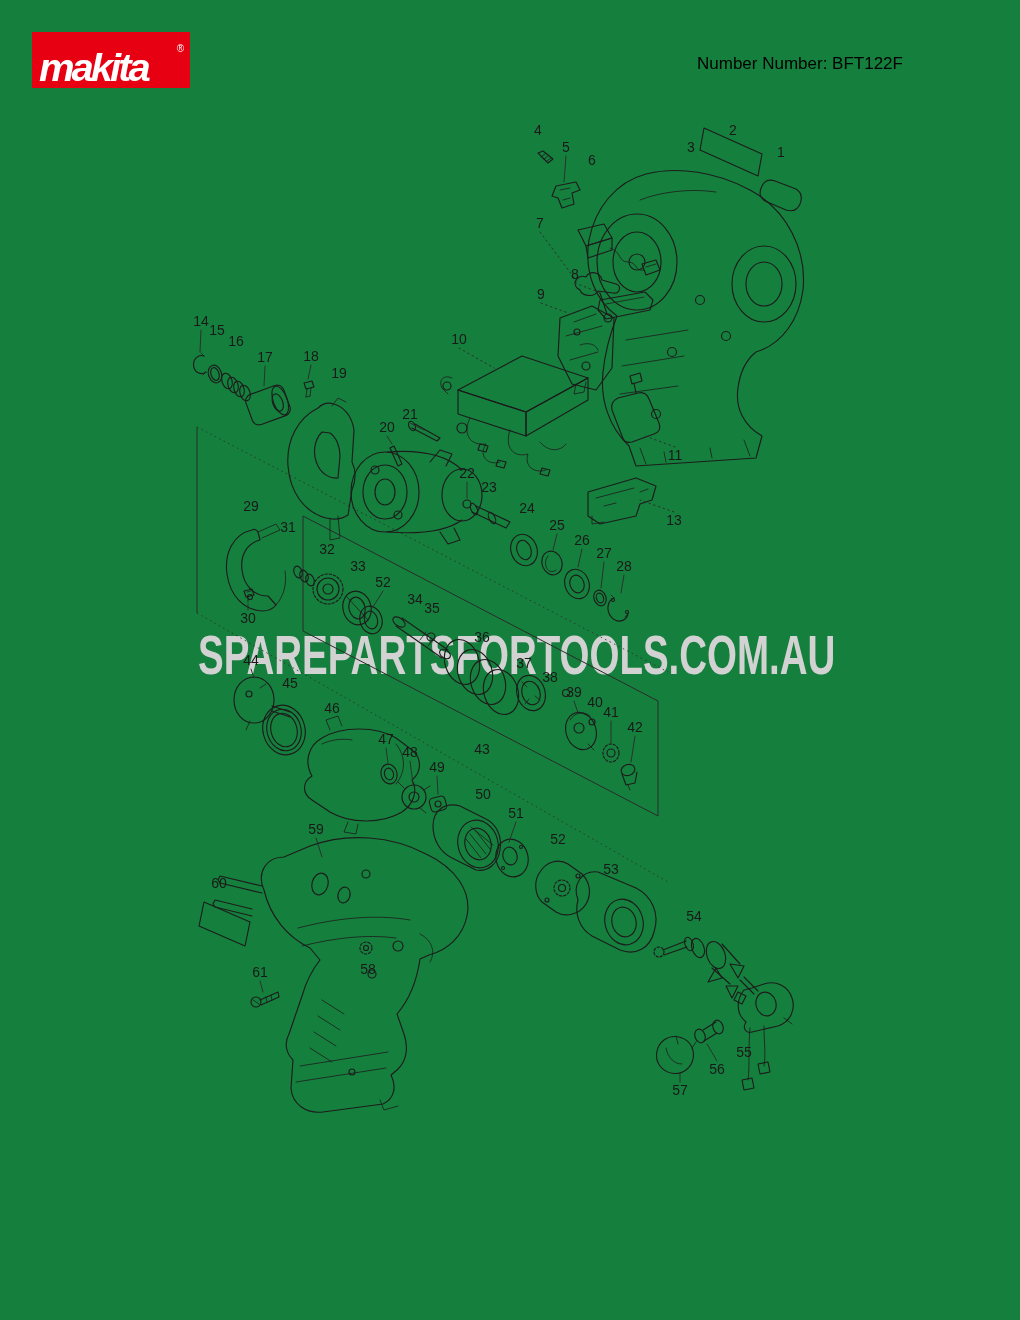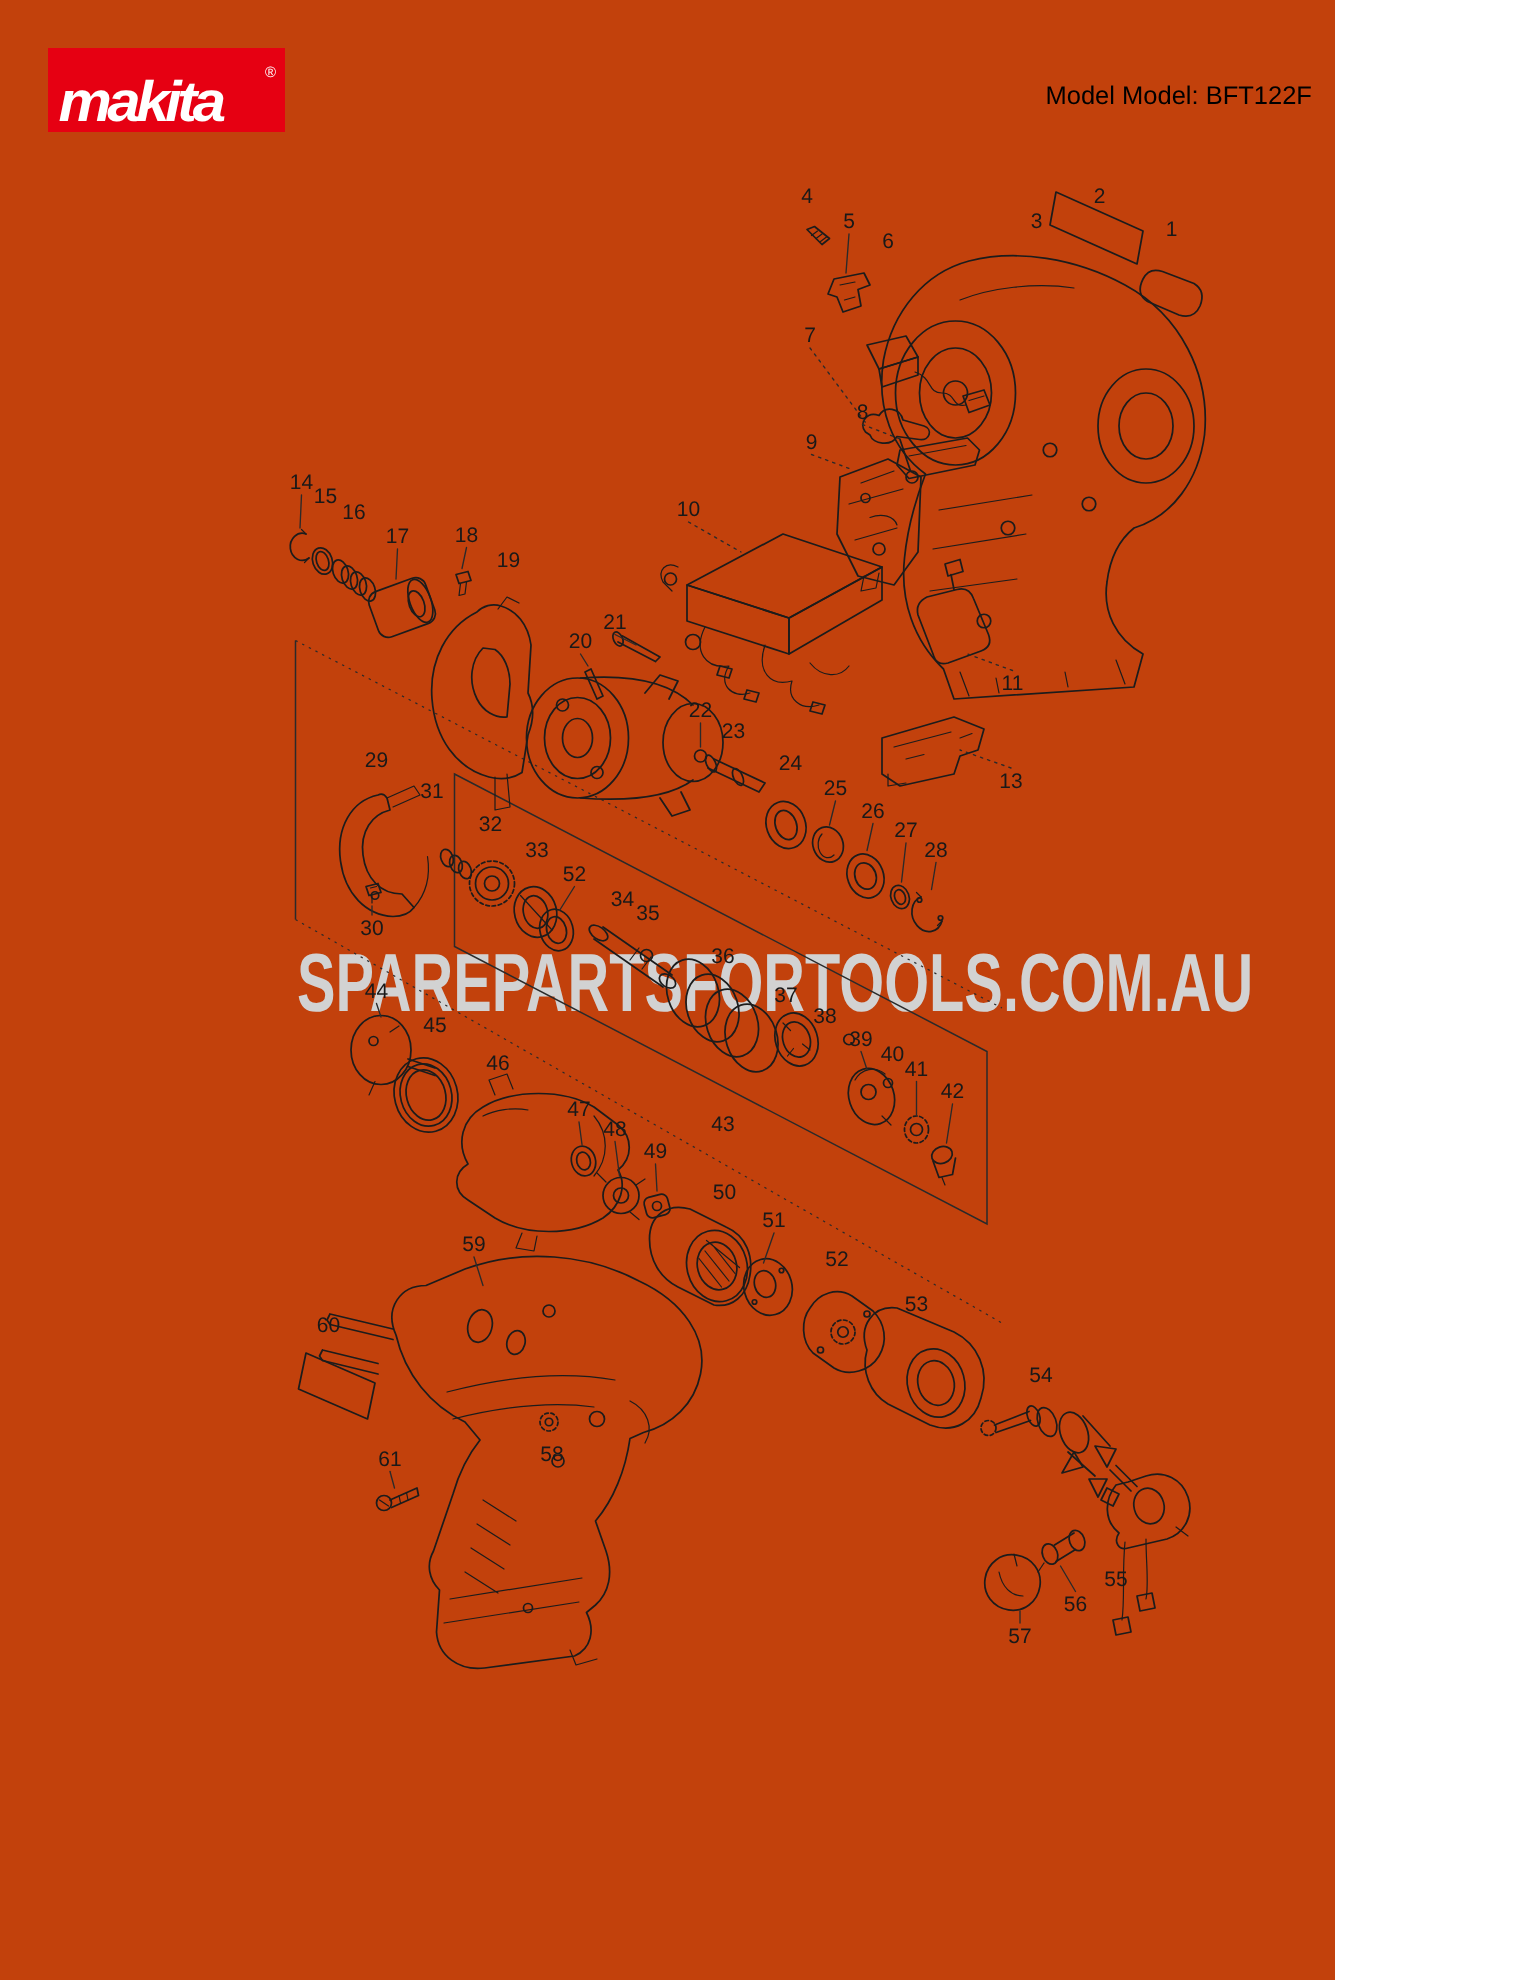--- a/index.html
+++ b/index.html
@@ -2,21 +2,21 @@
 <html style="--makita-red: #e60012; --line-color: #1c1c1c; --wm-color: #d2d2d2;"><head>
 <meta charset="utf-8">
 <style>
   :root{
     --makita-red:#e60012;
     --line-color:#1c1c1c;
     --wm-color:#d2d2d2;
   }
   html,body{margin:0;padding:0;background:#fff;}
   .page{
-    position:relative;width:890px;height:1320px;background:#c2410c;
+    position:relative;width:1020px;height:1320px;background:#15803d;
     font-family:"Liberation Sans",sans-serif;overflow:hidden;
   }
   .logo{
     position:absolute;left:32px;top:32px;width:158px;height:56px;
     background:var(--makita-red);
   }
   .logo-text{
     position:absolute;left:7px;bottom:1px;
     color:#ffffff;font-style:italic;font-weight:800;
     font-size:40px;letter-spacing:-3px;line-height:1;
@@ -52,21 +52,21 @@
 </head>
 <body>
 
 <div class="page">
 
   <div class="logo">
     <span class="logo-text">makita</span>
     <span class="logo-reg">®</span>
   </div>
 
-  <div class="model-number">Model Model: BFT122F</div>
+  <div class="model-number">Number Number: BFT122F</div>
 
   <div class="watermark">SPAREPARTSFORTOOLS.COM.AU</div>
 
   <svg class="diagram" width="1020" height="1320" viewBox="0 0 1020 1320">
 
     <g>
       <line class="boundary-solid thin" x1="197" y1="427" x2="197" y2="613"></line>
       <line class="boundary-dotted" x1="197" y1="427" x2="668" y2="672"></line>
       <line class="boundary-dotted" x1="197" y1="613" x2="668" y2="882"></line>
     </g>

